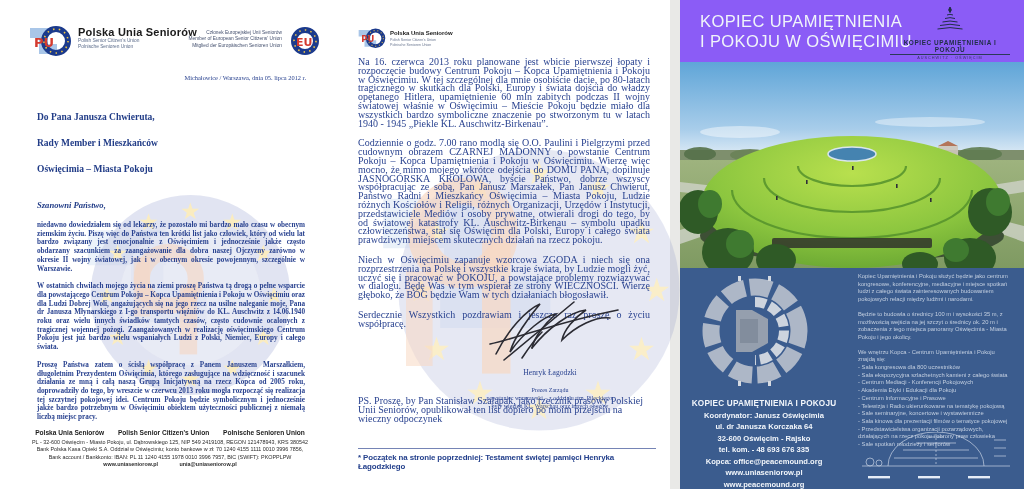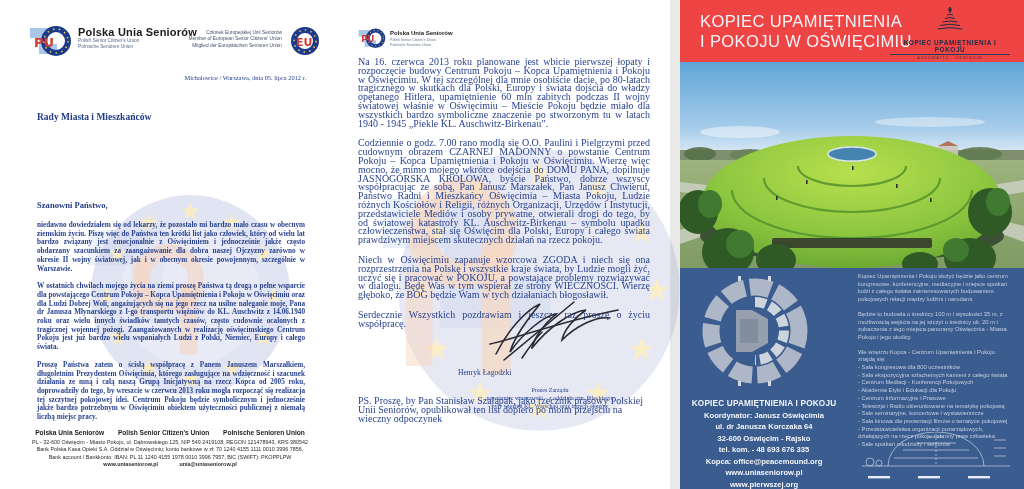--- a/index.html
+++ b/index.html
@@ -18,53 +18,53 @@
   .lp-logo{position:absolute;left:0;top:0;}
   .lp-title-block{position:absolute;left:52px;top:4px;font-family:"Liberation Sans",sans-serif;}
   .lp-title{font-size:11px;font-weight:bold;color:#1a1a1a;letter-spacing:.2px;}
   .lp-sub{font-size:4.8px;color:#5a6b8a;line-height:6px;}
   .lp-member{position:absolute;right:42px;top:8px;text-align:right;
              font-family:"Liberation Sans",sans-serif;font-size:4.8px;color:#44506e;line-height:6.4px;}
   .eu-logo{position:absolute;right:2px;top:2px;}
   .lp-date{position:absolute;top:74px;right:34px;font-size:6.4px;color:#2a4390;}
   .lp-address{position:absolute;top:104px;left:37px;font-weight:bold;font-size:9.5px;
               color:#213c87;line-height:26px;}
-  .lp-salutation{position:absolute;top:200px;left:37px;font-weight:bold;font-size:8.6px;color:#213c87;}
+  .lp-salutation{position:absolute;top:200px;left:37px;font-weight:bold;font-size:8.6px;color:#213c87;font-style:italic;}
   .lp-body{position:absolute;top:221px;left:37px;width:268px;font-size:7.2px;line-height:8.7px;
            color:#2a4390;text-align:justify;}
   .lp-body p{margin:0 0 9px 0;font-weight:bold;}
   .lp-footer{position:absolute;top:429px;left:8px;right:8px;text-align:center;
              font-family:"Liberation Sans",sans-serif;color:#1c1c1c;}
   .lp-footer .names{font-size:6.6px;font-weight:bold;margin-bottom:3px;}
   .lp-footer .names span{margin:0 6px;}
   .lp-footer .small{font-size:5.4px;line-height:7.4px;color:#2b2b2b;}
   .lp-footer .links span{margin:0 10px;font-weight:bold;}
 
   
   .mp-logo{position:absolute;top:26px;left:16px;height:30px;}
   .mp-logo .t{position:absolute;left:34px;top:4px;font-family:"Liberation Sans",sans-serif;
               font-size:6px;font-weight:bold;color:#1a1a1a;white-space:nowrap;}
   .mp-logo .s{position:absolute;left:34px;top:12px;font-family:"Liberation Sans",sans-serif;
               font-size:3.6px;color:#6a7790;line-height:4.6px;white-space:nowrap;}
   .mp-body{position:absolute;top:58px;left:18px;width:292px;font-size:10px;line-height:8.8px;
            color:#2a4390;text-align:justify;}
   .mp-body p{margin:0 0 11px 0;}
   .mp-signature{position:absolute;top:288px;left:138px;}
-  .mp-signer-name{position:absolute;top:368px;left:118px;width:184px;
+  .mp-signer-name{position:absolute;top:368px;left:118px;width:184px;text-align:center;
                   font-size:7.6px;color:#2a4390;}
   .mp-signer-title{position:absolute;top:386px;left:108px;width:204px;text-align:center;
                    font-size:6px;line-height:8px;color:#2a4390;}
   .mp-ps{position:absolute;top:396px;left:18px;width:292px;font-size:10px;line-height:9px;
          color:#2a4390;}
   .mp-note{position:absolute;top:448px;left:18px;width:298px;border-top:1px solid #7584b5;
            padding-top:4px;font-family:"Liberation Sans",sans-serif;font-weight:bold;
            font-size:7.9px;color:#24408c;letter-spacing:-0.1px;}
 
   
-  .rp-header{position:absolute;top:0;left:0;width:344px;height:62px;background:#ef4444;}
+  .rp-header{position:absolute;top:0;left:0;width:344px;height:62px;background:#8b5cf6;}
   .rp-title{position:absolute;top:11px;left:20px;color:#f0f5fa;font-size:16.5px;
             font-weight:400;letter-spacing:.4px;line-height:20px;}
   .rp-logo{position:absolute;top:5px;right:14px;width:120px;text-align:center;color:#202e47;}
   .rp-logo .txt{font-size:6.4px;letter-spacing:.6px;font-weight:bold;border-bottom:.5px solid #2a3a57;
                 padding-bottom:1px;}
   .rp-logo .sub{font-size:3.8px;letter-spacing:1px;opacity:.8;margin-top:1px;}
   .rp-photo{position:absolute;top:62px;left:0;width:344px;height:206px;overflow:hidden;}
   .rp-plan{position:absolute;top:272px;left:14px;width:122px;height:118px;}
   .rp-text{position:absolute;top:273px;left:178px;width:154px;font-size:5.8px;line-height:7.7px;
            color:#c3cfe0;}
@@ -123,21 +123,23 @@
     <svg class="eu-logo" width="34" height="34" viewBox="0 0 34 34">
       <circle cx="17" cy="17" r="11" fill="none" stroke="#1b3a8c" stroke-width="6"></circle>
       <circle cx="17" cy="17" r="11" fill="none" stroke="#f2c744" stroke-width="1.6" stroke-dasharray="1.5 4.2"></circle>
       <text x="8" y="22" font-family="DejaVu Sans, sans-serif" font-weight="bold" font-size="11" fill="#d33a2f">EU</text>
     </svg>
   </div>
 
   <div class="lp-date">Michałowice / Warszawa, dnia 05. lipca 2012 r.</div>
 
   <div class="lp-address">
-    <div>Rady Miasta i Mieszkańców</div>
+    <div>Do Pana Janusza Chwieruta,</div>
+    <div>Rady Member i Mieszkańców</div>
+    <div>Oświęcimia – Miasta Pokoju</div>
   </div>
 
   <div class="lp-salutation">Szanowni Państwo,</div>
 
   <div class="lp-body">
     <p>niedawno dowiedziałem się od lekarzy, że pozostało mi bardzo mało czasu w obecnym ziemskim życiu. Piszę więc do Państwa ten krótki list jako człowiek, który od wielu lat bardzo związany jest emocjonalnie z Oświęcimiem i jednocześnie jakże często obdarzany szacunkiem za zaangażowanie dla dobra naszej Ojczyzny zarówno w okresie II wojny światowej, jak i w obecnym okresie powojennym, szczególnie w Warszawie.</p>
     <p>W ostatnich chwilach mojego życia na ziemi proszę Państwa tą drogą o pełne wsparcie dla powstającego Centrum Pokoju – Kopca Upamiętnienia i Pokoju w Oświęcimiu oraz dla Ludzi Dobrej Woli, angażujących się na jego rzecz na usilne naleganie moje, Pana dr Janusza Młynarskiego z I-go transportu więźniów do KL. Auschwitz z 14.06.1940 roku oraz wielu innych świadków tamtych czasów, często cudownie ocalonych z tragicznej wojennej pożogi. Zaangażowanych w realizację oświęcimskiego Centrum Pokoju jest już bardzo wielu wspaniałych Ludzi z Polski, Niemiec, Europy i całego świata.</p>
     <p>Proszę Państwa zatem o ścisłą współpracę z Panem Januszem Marszałkiem, długoletnim Prezydentem Oświęcimia, którego zasługujące na wdzięczność i szacunek działania ze mną i całą naszą Grupą Inicjatywną na rzecz Kopca od 2005 roku, doprowadziły do tego, by wreszcie w czerwcu 2013 roku mogła rozpocząć się realizacja tej szczytnej pokojowej idei. Centrum Pokoju będzie symbolicznym i jednocześnie jakże bardzo potrzebnym w Oświęcimiu obiektem użyteczności publicznej z niemałą liczbą miejsc pracy.</p>
   </div>
 
@@ -213,20 +215,21 @@
   </svg>
 
   <div class="mp-signer-name">Henryk Łagodzki</div>
   <div class="mp-signer-title">
     <div>Prezes Zarządu</div>
     <div>powstaniec warszawski – z oddziału rtm. Pileckiego,</div>
     <div>były więzień KL. Warschau oraz innych obozów</div>
   </div>
 
   <div class="mp-ps">PS. Proszę, by Pan Stanisław Szałapak, jako rzecznik prasowy Polskiej Unii Seniorów, opublikował ten list dopiero po moim przejściu na wieczny odpoczynek</div>
+  <div class="mp-note">* Początek na stronie poprzedniej: Testament świętej pamięci Henryka Łagodzkiego</div>
 </div>
 
 <div id="right" class="panel">
 
   <div class="rp-header">
     <div class="rp-title">
       <div>KOPIEC UPAMIĘTNIENIA</div>
       <div>I POKOJU W OŚWIĘCIMIU</div>
     </div>
     <div class="rp-logo">
@@ -358,21 +361,21 @@
   </div>
 
   <div class="rp-contact">
     <div class="first">KOPIEC UPAMIĘTNIENIA I POKOJU</div>
     <div>Koordynator: Janusz Oświęcimia</div>
     <div>ul. dr Janusza Korczaka 64</div>
     <div>32-600 Oświęcim - Rajsko</div>
     <div>tel. kom. - 48 693 676 335</div>
     <div>Kopca: office@peacemound.org</div>
     <div>www.uniaseniorow.pl</div>
-    <div>www.pierwszej.org</div>
+    <div>www.peacemound.org</div>
   </div>
 
   <svg class="rp-elevation" width="156" height="52" viewBox="0 0 156 52">
     <g fill="none" stroke="#d7e0ee" stroke-width=".7" opacity=".9">
       <path d="M30,34 A48,34 0 0 1 126,34"></path>
       <line x1="36" y1="26" x2="120" y2="26"></line>
       <line x1="45" y1="18" x2="111" y2="18"></line>
       <line x1="58" y1="11" x2="98" y2="11"></line>
       <line x1="70" y1="5" x2="86" y2="5"></line>
       <line x1="78" y1="2" x2="78" y2="34" stroke-dasharray="2 2"></line>

